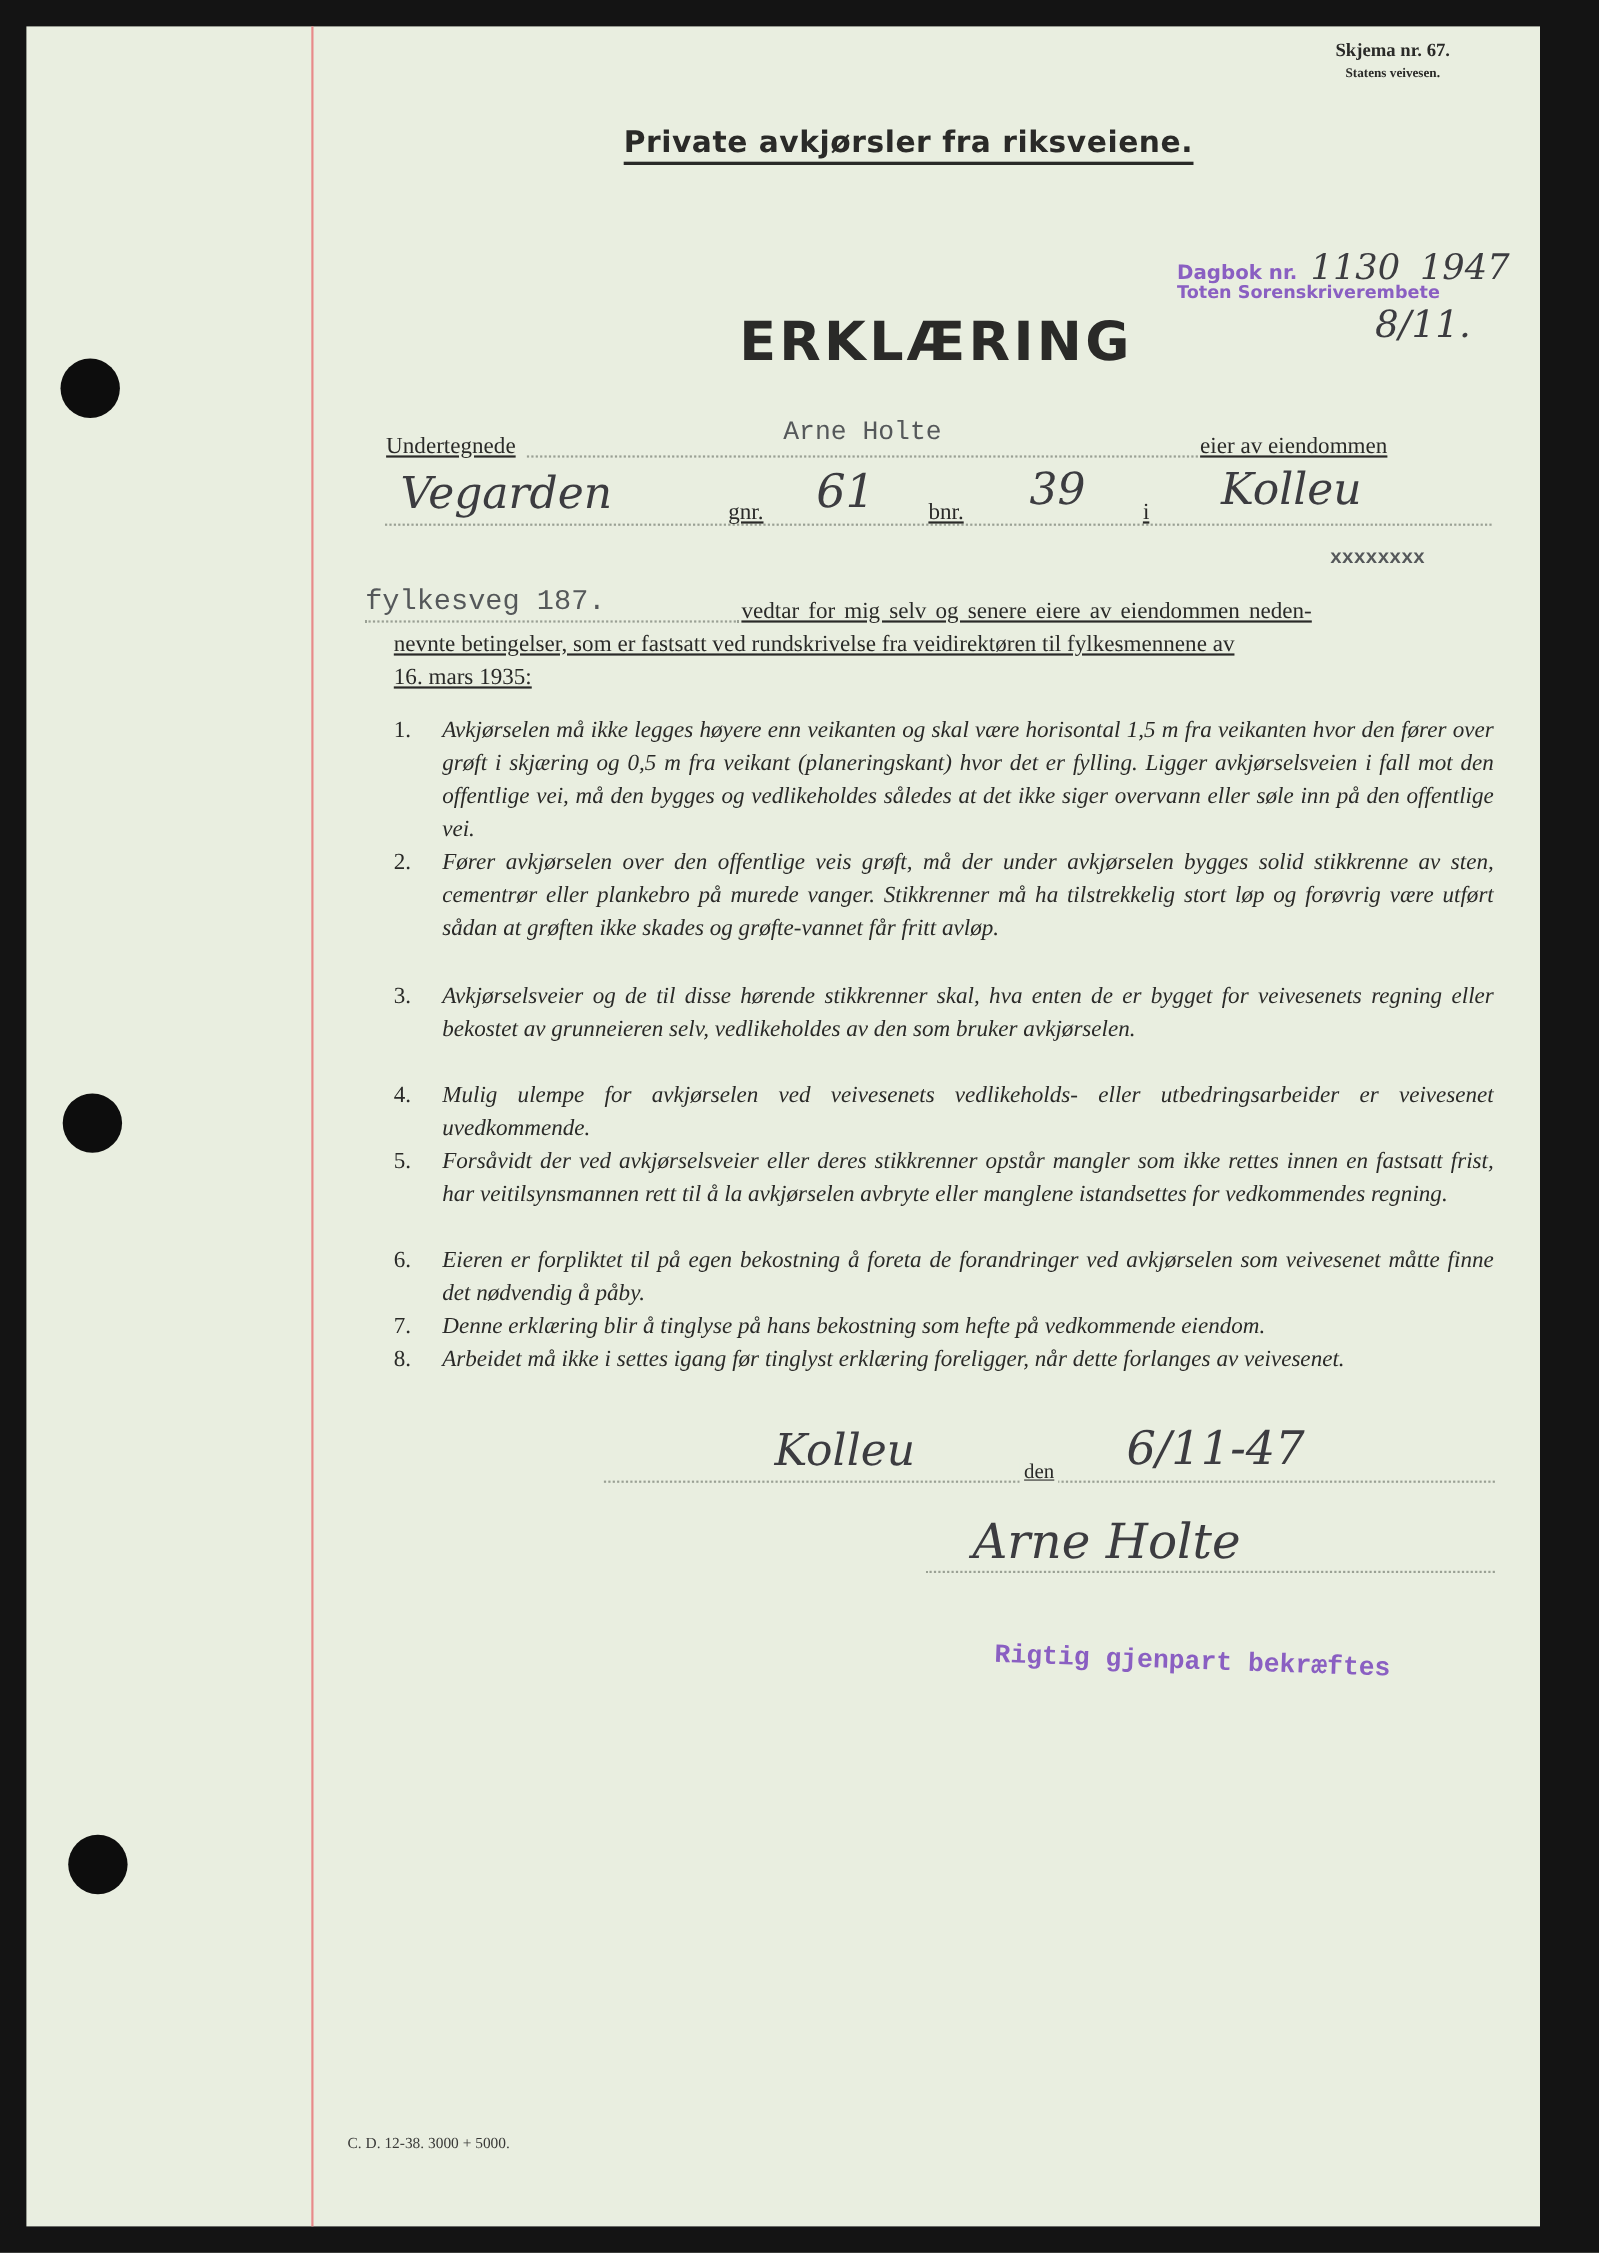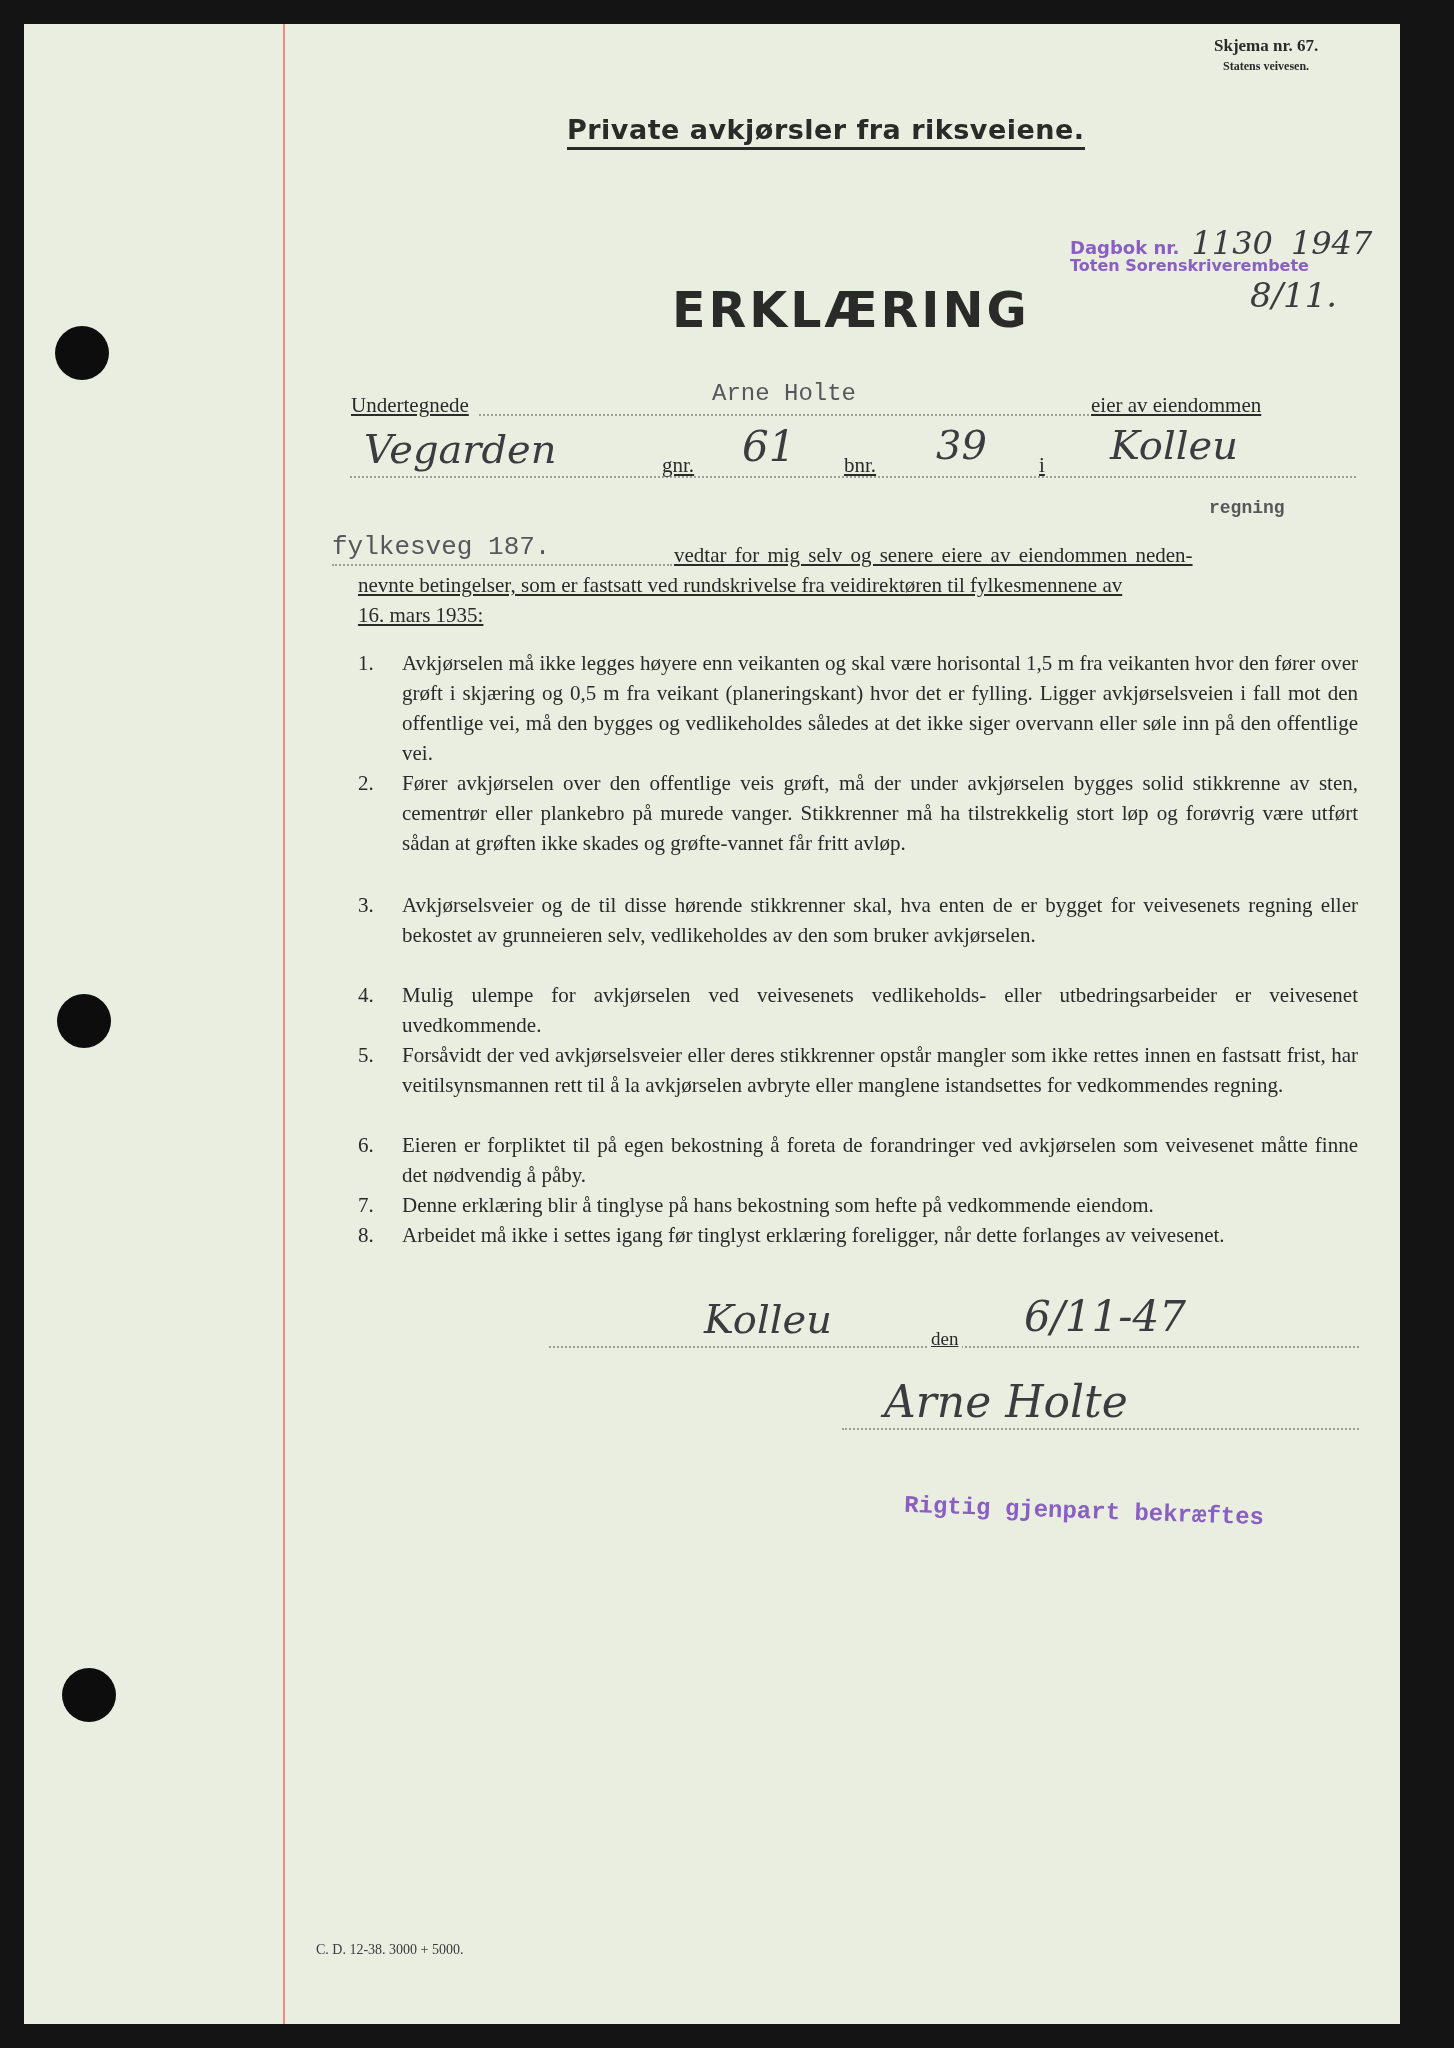--- a/index.html
+++ b/index.html
@@ -26,21 +26,21 @@
     font-size: 27px; letter-spacing: 0.5px; border-bottom: 3px solid #2a2a28; padding-bottom: 2px;
   }
   .heading { left: 648px; top: 258px; font-family: "DejaVu Sans", sans-serif; font-weight: bold; font-size: 49px; letter-spacing: 3px; }
   .stamp { color: #8a5fc2; font-family: "DejaVu Sans", sans-serif; font-weight: bold; }
   .hand { font-family: "DejaVu Serif", serif; font-style: italic; color: #3c3c40; }
   .typed { font-family: "Liberation Mono", monospace; color: #55585a; }
   .dots { border-bottom: 2px dotted #9aa094; }
   .body-text { font-size: 21px; line-height: 30px; text-decoration: underline; }
   .cond { position: absolute; left: 334px; width: 1000px; font-size: 21px; line-height: 30px; }
   .cond .num { position: absolute; left: 0; }
-  .cond .txt { margin-left: 44px; text-align: justify; display: block; }
+  .cond .txt { margin-left: 44px; text-align: justify; display: block; font-style: italic; }
 </style>
 </head>
 <body>
 
 <div class="page">
   <div class="margin-line"></div>
   <div class="hole" style="left:31px;top:302px"></div>
   <div class="hole" style="left:33px;top:970px"></div>
   <div class="hole" style="left:38px;top:1644px"></div>
 
@@ -67,21 +67,21 @@
 
   <div class="abs dots" style="left:326px;top:452px;width:1006px;height:0"></div>
   <div class="abs hand" style="left:340px;top:402px;font-size:40px">Vegarden</div>
   <div class="abs body-text" style="left:638px;top:426px">gnr.</div>
   <div class="abs hand" style="left:718px;top:398px;font-size:42px">61</div>
   <div class="abs body-text" style="left:820px;top:426px">bnr.</div>
   <div class="abs hand" style="left:912px;top:398px;font-size:40px">39</div>
   <div class="abs body-text" style="left:1015px;top:426px">i</div>
   <div class="abs hand" style="left:1086px;top:398px;font-size:40px">Kolleu</div>
 
-  <div class="abs typed" style="left:1185px;top:474px;font-size:18px;font-weight:bold">regning</div>
+  <div class="abs typed" style="left:1185px;top:474px;font-size:18px;font-weight:bold">xxxxxxxx</div>
 
   <div class="abs typed" style="left:308px;top:508px;font-size:26px">fylkesveg 187.</div>
   <div class="abs dots" style="left:308px;top:540px;width:340px;height:0"></div>
   <div class="abs body-text" style="left:650px;top:516px;word-spacing:3px">vedtar for mig selv og senere eiere av eiendommen neden-</div>
   <div class="abs body-text" style="left:334px;top:546px">nevnte betingelser, som er fastsatt ved rundskrivelse fra veidirektøren til fylkesmennene av</div>
   <div class="abs body-text" style="left:334px;top:576px">16. mars 1935:</div>
 
   <div class="cond" style="top:624px">
     <span class="num">1.</span>
     <span class="txt">Avkjørselen må ikke legges høyere enn veikanten og skal være horisontal 1,5 m fra veikanten hvor den fører over grøft i skjæring og 0,5 m fra veikant (planeringskant) hvor det er fylling. Ligger avkjørselsveien i fall mot den offentlige vei, må den bygges og vedlikeholdes således at det ikke siger overvann eller søle inn på den offentlige vei.</span>

